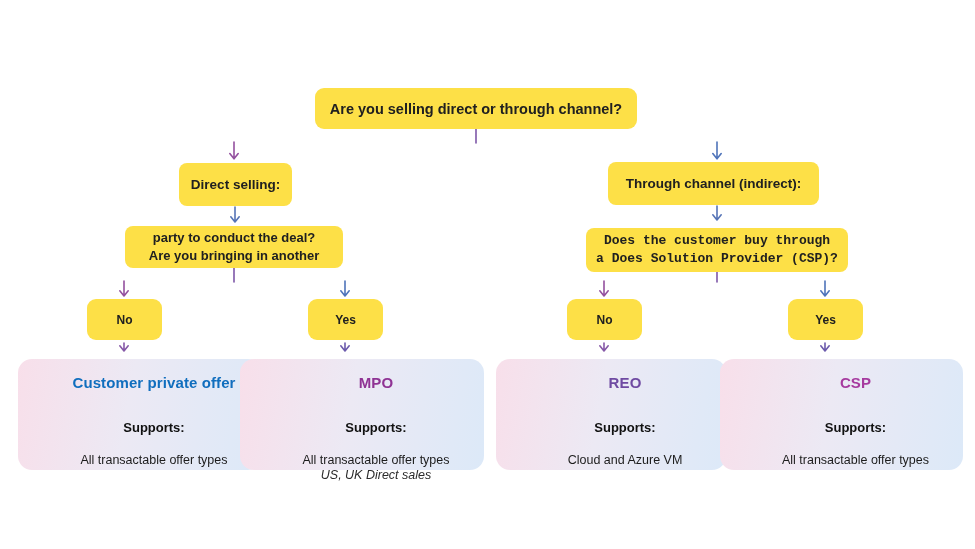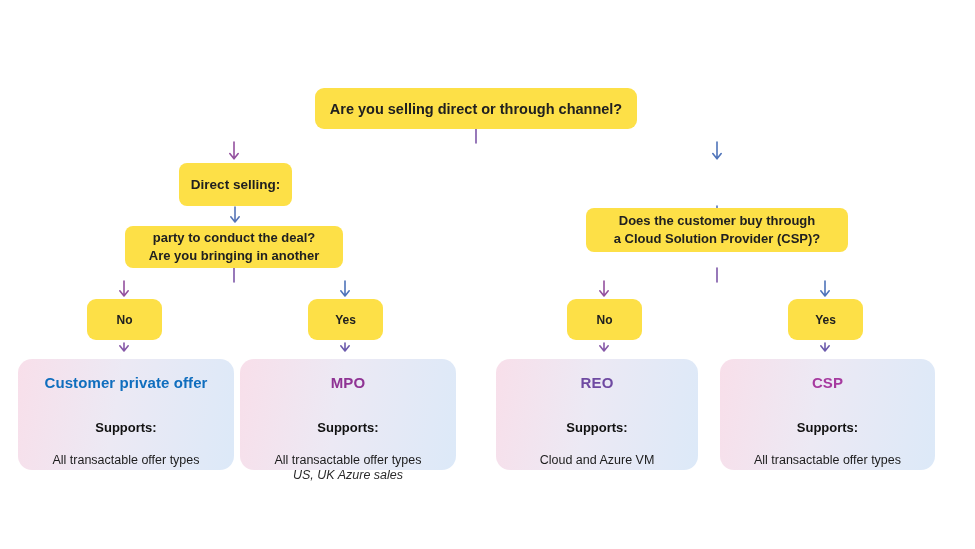--- a/index.html
+++ b/index.html
@@ -11,30 +11,30 @@
   .node{
     position:absolute;background:#fde047;border-radius:8px;
     display:flex;align-items:center;justify-content:center;text-align:center;
     font-weight:700;color:#202020;
   }
   .node-root{left:315px;top:88px;width:322px;height:41px;font-size:14.5px;white-space:nowrap;border-radius:9px;}
   .node-direct{left:179px;top:163px;width:113px;height:43px;font-size:13.5px;}
   .node-indirect{left:608px;top:162px;width:211px;height:43px;font-size:13.5px;}
   .node-question{font-size:13px;line-height:1.4;flex-direction:column;}
   .node-q-left{left:125px;top:226px;width:218px;height:42px;}
-  .node-q-right{left:586px;top:208px;width:262px;height:44px;}
+  .node-q-right{left:586px;top:228px;width:262px;height:44px;font-family:Liberation Mono, monospace;}
   .node-answer{width:75px;height:41px;top:299px;font-size:12px;border-radius:9px;}
   .node-no-left{left:87px;}
   .node-yes-left{left:308px;}
   .node-no-right{left:567px;}
   .node-yes-right{left:788px;}
   .card{
     position:absolute;top:359px;height:111px;border-radius:14px;
     background:linear-gradient(100deg,#f8dfea 0%,#ece9f4 45%,#dce9f8 100%);
-    display:flex;flex-direction:column;align-items:center;text-align:center;
+    display:flex;flex-direction:column;align-items:center;text-align:center;padding-left:28px;
   }
   .card-1{left:18px;width:216px;}
   .card-2{left:240px;width:216px;}
   .card-3{left:496px;width:202px;}
   .card-4{left:720px;width:215px;}
   .card-title{margin-top:15px;font-size:15px;font-weight:700;letter-spacing:.1px;}
   .card-supports{margin-top:29px;font-size:13px;font-weight:700;color:#111;}
   .card-detail{margin-top:18px;font-size:12.5px;color:#1c1c1c;}
   .card-note{margin-top:1px;font-size:12.5px;font-style:italic;color:#2b2b2b;min-height:0;}
 </style>
@@ -72,48 +72,49 @@
     <path d="M124 343 V350 M119.8 345.8 L124 351 L128.2 345.8" stroke="#8659a8"></path>
     <path d="M345 343 V350 M340.8 345.8 L345 351 L349.2 345.8" stroke="#6c5bad"></path>
     <path d="M604 343 V350 M599.8 345.8 L604 351 L608.2 345.8" stroke="#8659a8"></path>
     <path d="M825 343 V350 M820.8 345.8 L825 351 L829.2 345.8" stroke="#6c5bad"></path>
   </svg>
 
   <div class="node node-root">Are you selling direct or through channel?</div>
 
   <div class="node node-direct">Direct selling:</div>
 
+  <div class="node node-indirect">Through channel (indirect):</div>
 
   <div class="node node-question node-q-left">
     <span>party to conduct the deal?</span>
     <span>Are you bringing in another</span>
   </div>
 
   <div class="node node-question node-q-right">
     <span>Does the customer buy through</span>
-    <span>a Cloud Solution Provider (CSP)?</span>
+    <span>a Does Solution Provider (CSP)?</span>
   </div>
 
   <div class="node node-answer node-no-left">No</div>
   <div class="node node-answer node-yes-left">Yes</div>
   <div class="node node-answer node-no-right">No</div>
   <div class="node node-answer node-yes-right">Yes</div>
 
   <div class="card card-1">
     <div class="card-title" style="color: rgb(16, 110, 190);">Customer private offer</div>
     <div class="card-supports">Supports:</div>
     <div class="card-detail">All transactable offer types</div>
     <div class="card-note"></div>
   </div>
 
   <div class="card card-2">
     <div class="card-title" style="color: rgb(143, 51, 148);">MPO</div>
     <div class="card-supports">Supports:</div>
     <div class="card-detail">All transactable offer types</div>
-    <div class="card-note">US, UK Azure sales</div>
+    <div class="card-note">US, UK Direct sales</div>
   </div>
 
   <div class="card card-3">
     <div class="card-title" style="color: rgb(111, 74, 162);">REO</div>
     <div class="card-supports">Supports:</div>
     <div class="card-detail">Cloud and Azure VM</div>
     <div class="card-note"></div>
   </div>
 
   <div class="card card-4">

